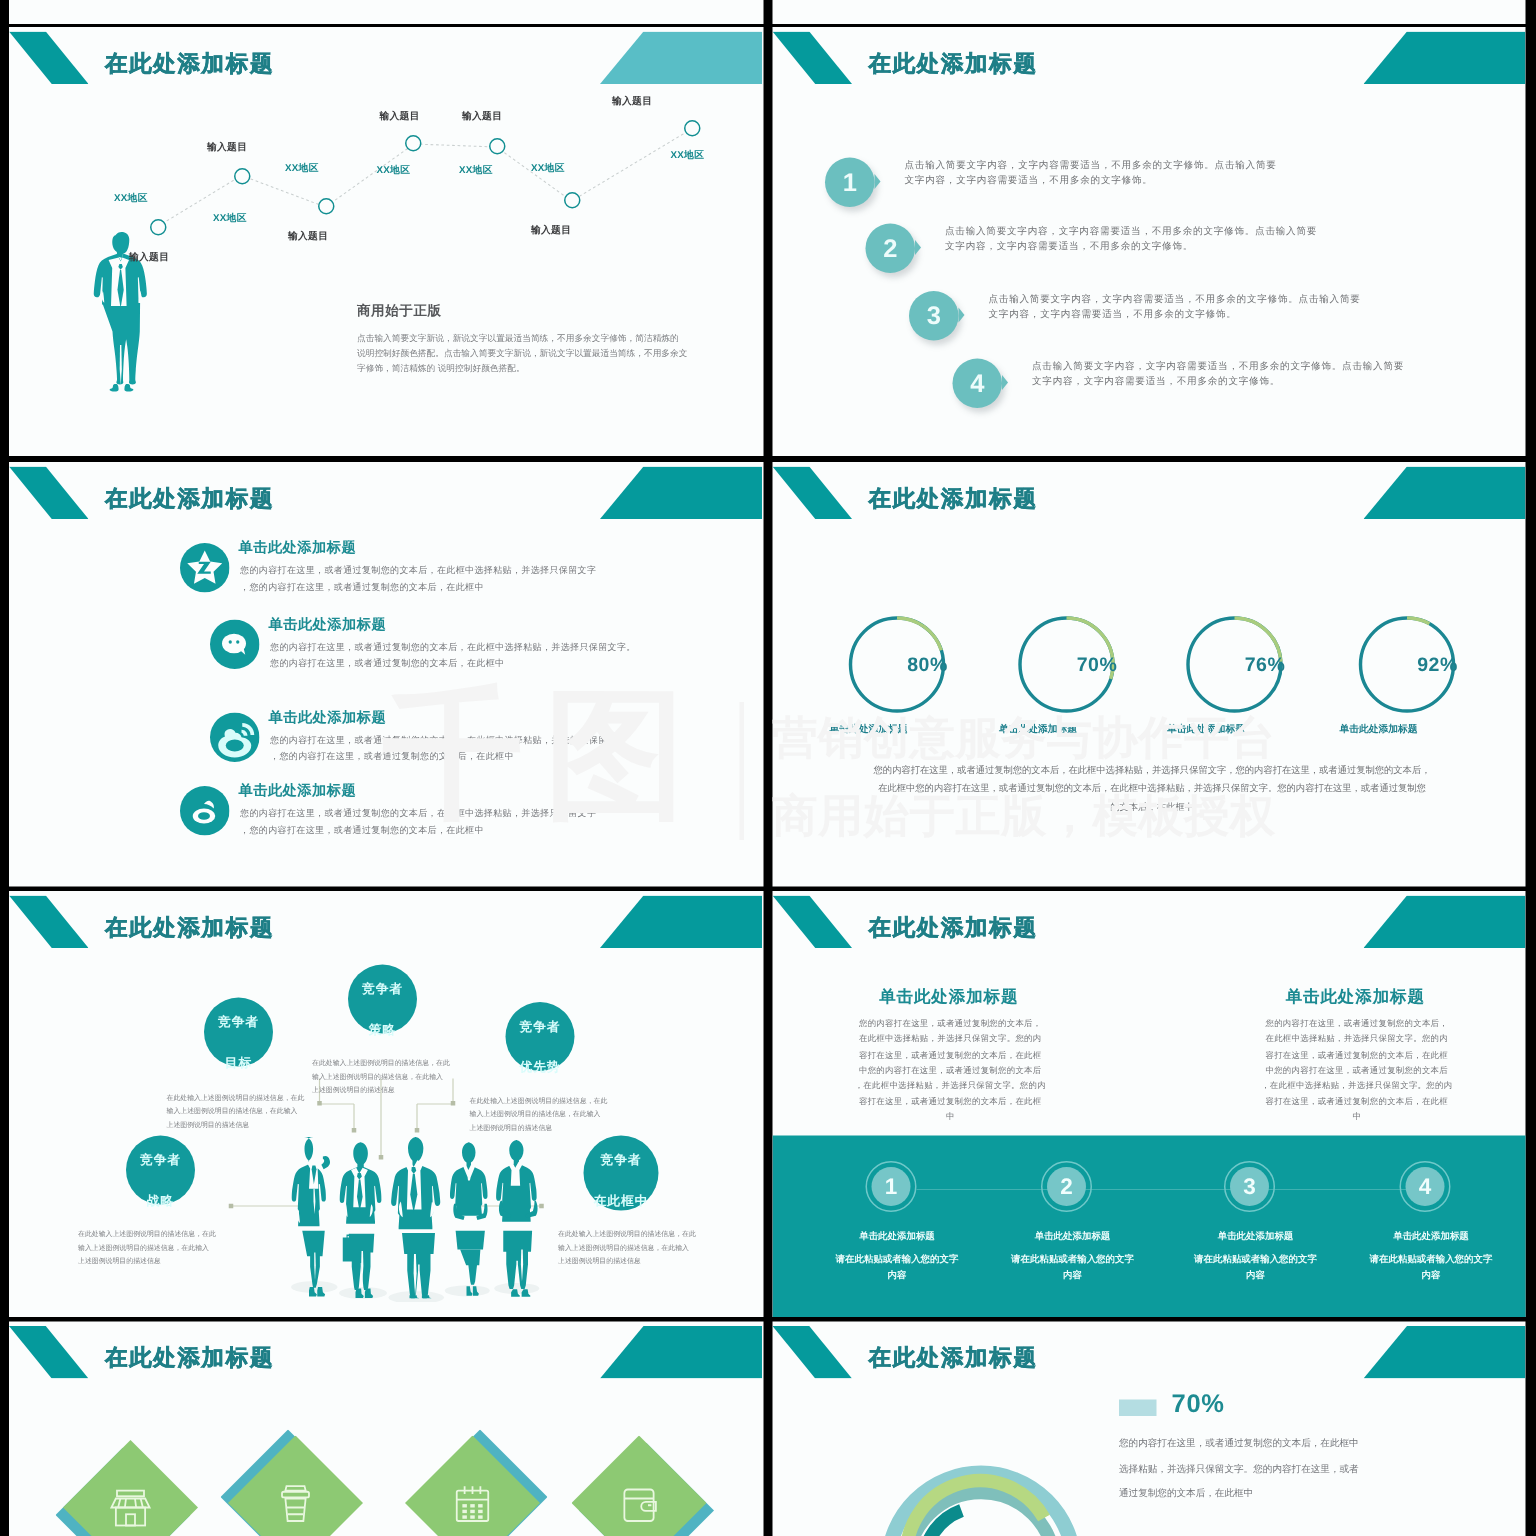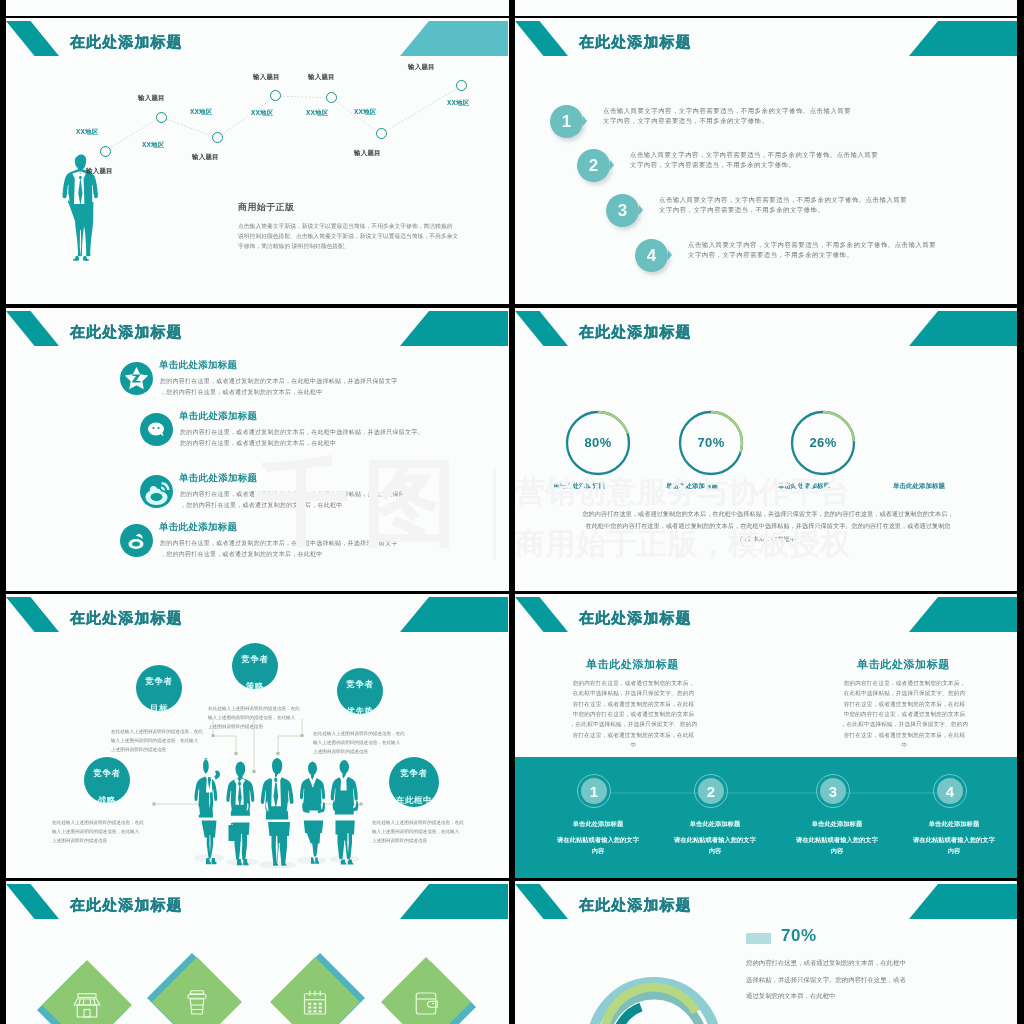--- a/index.html
+++ b/index.html
@@ -30,21 +30,21 @@
        border-left:4px solid #6bbfbf;}
   .bubnum{position:absolute;left:0;top:0;width:33px;height:33px;line-height:33px;
        text-align:center;color:#eefcfb;font-size:17px;font-weight:bold;}
   .s2txt{font-size:6.4px;color:#6f7174;line-height:1.55;white-space:pre-line;letter-spacing:0.5px;}
   .badgeline{text-align:center;color:#fbfdfd;font-size:16px;font-weight:bold;
              letter-spacing:1.5px;}
   .icircle{width:33px;height:33px;}
   .ihead{font-size:9.5px;font-weight:bold;color:#1d8c93;letter-spacing:0.3px;white-space:nowrap;}
   .itxt{font-size:6px;color:#74767a;line-height:1.8;white-space:pre-line;letter-spacing:0.25px;}
   .ring{width:68px;height:68px;}
-  .ringval{position:absolute;left:0;top:26px;width:68px;text-align:center;
+  .ringval{position:absolute;left:0;top:26px;width:68px;text-align:right;
            font-size:13px;font-weight:bold;color:#1e7f8c;letter-spacing:0.4px;}
   .ringcap{font-size:6.5px;font-weight:bold;color:#1e7f8c;white-space:nowrap;}
   .circ5{border-radius:50%;background:#129a9c;}
   .c5l1,.c5l2{position:absolute;left:0;width:100%;text-align:center;color:#d8fcfb;
               font-size:8.5px;font-weight:bold;letter-spacing:0.6px;}
   .c5l1{top:11px;} .c5l2{top:25px;margin-top:13px;}
   .s5txt{font-size:4.6px;color:#7b7d80;line-height:2.0;white-space:pre-line;}
   .colhead{font-size:11px;font-weight:bold;color:#1b8a92;text-align:center;letter-spacing:0.6px;}
   .coltxt{font-size:5.6px;color:#74767a;line-height:1.85;text-align:center;letter-spacing:0.2px;}
   .stepc{position:absolute;width:34px;height:34px;border-radius:50%;
@@ -245,24 +245,31 @@
       </svg>
       <div class="ringval">70%</div>
     </div>
     <div class="tl ringcap" style="left:151px;top:174px;">单击此处添加标题</div>
 
     <div class="tl ring" style="left:274px;top:101px;">
       <svg width="68" height="68" viewBox="0 0 68 68">
         <circle cx="34" cy="34" r="31" fill="none" stroke="#1b8793" stroke-width="2.3"></circle>
         <circle cx="34" cy="34" r="31" fill="none" stroke="#a9cc7d" stroke-width="2.3" stroke-dasharray="46.7 148.0" transform="rotate(-90 34 34)"></circle>
       </svg>
-      <div class="ringval">26%</div>
+      <div class="ringval">76%</div>
     </div>
     <div class="tl ringcap" style="left:263px;top:174px;">单击此处添加标题</div>
 
+    <div class="tl ring" style="left:389px;top:101px;">
+      <svg width="68" height="68" viewBox="0 0 68 68">
+        <circle cx="34" cy="34" r="31" fill="none" stroke="#1b8793" stroke-width="2.3"></circle>
+        <circle cx="34" cy="34" r="31" fill="none" stroke="#a9cc7d" stroke-width="2.3" stroke-dasharray="15.6 179.2" transform="rotate(-90 34 34)"></circle>
+      </svg>
+      <div class="ringval">92%</div>
+    </div>
     <div class="tl ringcap" style="left:378px;top:174px;">单击此处添加标题</div>
 
     <div class="ctext pre" style="left:18px;top:200px;width:470px;font-size:6.2px;color:#6f7174;line-height:2.0;text-align:center;">您的内容打在这里，或者通过复制您的文本后，在此框中选择粘贴，并选择只保留文字，您的内容打在这里，或者通过复制您的文本后，
 在此框中您的内容打在这里，或者通过复制您的文本后，在此框中选择粘贴，并选择只保留文字。您的内容打在这里，或者通过复制您
 的文本后，在此框中</div>
   </div>
 
   <div class="slide" id="s5" style="left:6px;top:594px;width:503px;height:284px;">
     <div class="hdr-left"></div>
     <div class="hdr-right" style="left:394px;width:108px;background:#059a9c;"></div>

